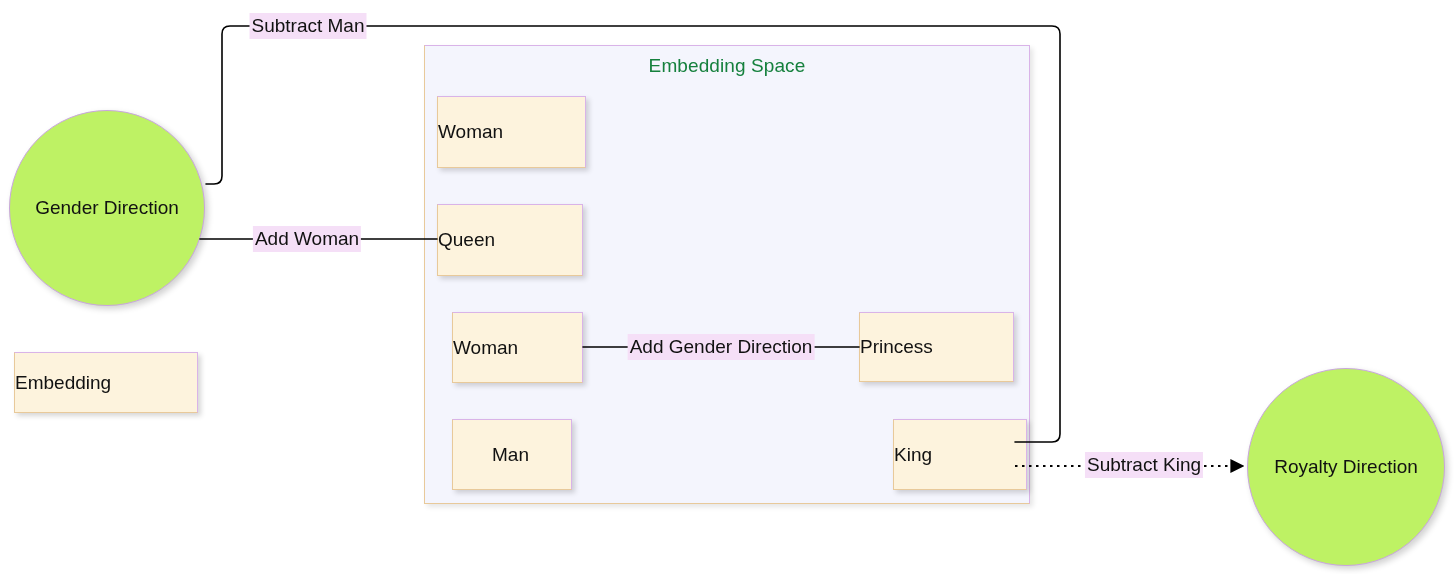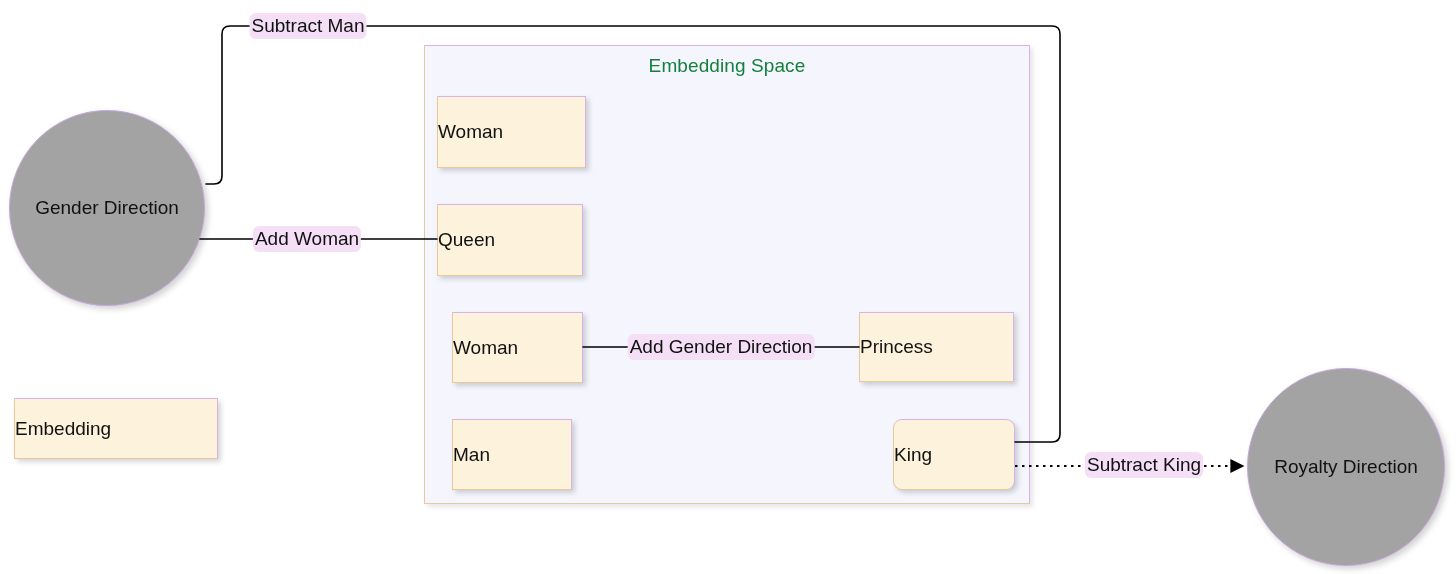--- a/index.html
+++ b/index.html
@@ -74,21 +74,21 @@
     align-items: center;
     font-size: 19px;
     color: #111111;
     z-index: 4;
   }
 
   
   .node-circle {
     position: absolute;
     border-radius: 50%;
-    background: #a3a3a3;
+    background: #bef264;
     border: 1px solid #c9a6dd;
     box-sizing: border-box;
     box-shadow: 3px 3px 6px rgba(0,0,0,0.18);
     display: flex;
     align-items: center;
     justify-content: center;
     font-size: 19px;
     color: #111111;
     text-align: center;
     z-index: 4;
@@ -98,21 +98,20 @@
   .edge-label {
     position: absolute;
     background: #f5dff7;
     font-size: 19px;
     line-height: 24px;
     color: #111111;
     padding: 1px 2px;
     white-space: nowrap;
     z-index: 6;
     transform: translate(-50%, -50%);
-    border-radius: 6px;
   }
 </style>
 </head>
 <body>
 
 <div id="diagram-canvas">
 
   <svg id="edge-layer" viewBox="0 0 1456 574" width="1456" height="574" xmlns="http://www.w3.org/2000/svg">
     <defs>
       <marker id="arrow-head" viewBox="0 0 10 10" refX="9" refY="5" markerWidth="7" markerHeight="7" orient="auto-start-reverse">
@@ -127,21 +126,21 @@
 
     <path d="M 583 347 L 859 347" fill="none" stroke="#000000" stroke-width="1.6" stroke-linecap="round"></path>
 
     <path d="M 1015 466 L 1243 466" fill="none" stroke="#000000" stroke-width="2" stroke-dasharray="2.5 4.5" stroke-linecap="butt" marker-end="url(#arrow-head)"></path>
   </svg>
 
   <div class="embedding-space">
     <div class="embedding-space-title">Embedding Space</div>
   </div>
 
-  <div class="node-box" style="left:14px; top:352px; width:204px; height:61px;margin-top:46px;">
+  <div class="node-box" style="left:14px; top:352px; width:184px; height:61px;">
     <span>Embedding</span>
   </div>
 
   <div class="node-circle" style="left:9px; top:110px; width:196px; height:196px;">
     <span>Gender Direction</span>
   </div>
 
   <div class="node-circle" style="left:1247px; top:368px; width:198px; height:198px;">
     <span>Royalty Direction</span>
   </div>
@@ -155,25 +154,25 @@
   </div>
 
   <div class="node-box" style="left:452px; top:312px; width:131px; height:71px;">
     <span>Woman</span>
   </div>
 
   <div class="node-box" style="left:859px; top:312px; width:155px; height:70px;">
     <span>Princess</span>
   </div>
 
-  <div class="node-box" style="left:452px; top:419px; width:120px; height:71px;">
+  <div class="node-box" style="left:452px; top:419px; width:120px; height:71px;padding-left:39px;">
     <span>Man</span>
   </div>
 
-  <div class="node-box" style="left:893px; top:419px; width:122px; height:71px;border-radius:9px;">
+  <div class="node-box" style="left:893px; top:419px; width:134px; height:71px;">
     <span>King</span>
   </div>
 
   <div class="edge-label" style="left:308px; top:26px;">Subtract Man</div>
 
   <div class="edge-label" style="left:307px; top:239px;text-align:right;">Add Woman</div>
 
   <div class="edge-label" style="left:721px; top:347px;">Add Gender Direction</div>
 
   <div class="edge-label" style="left:1144px; top:465px;">Subtract King</div>

